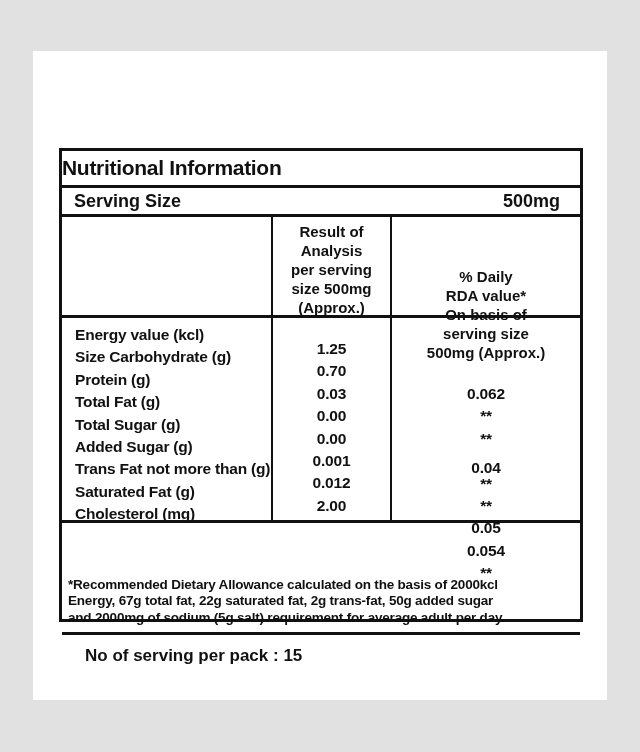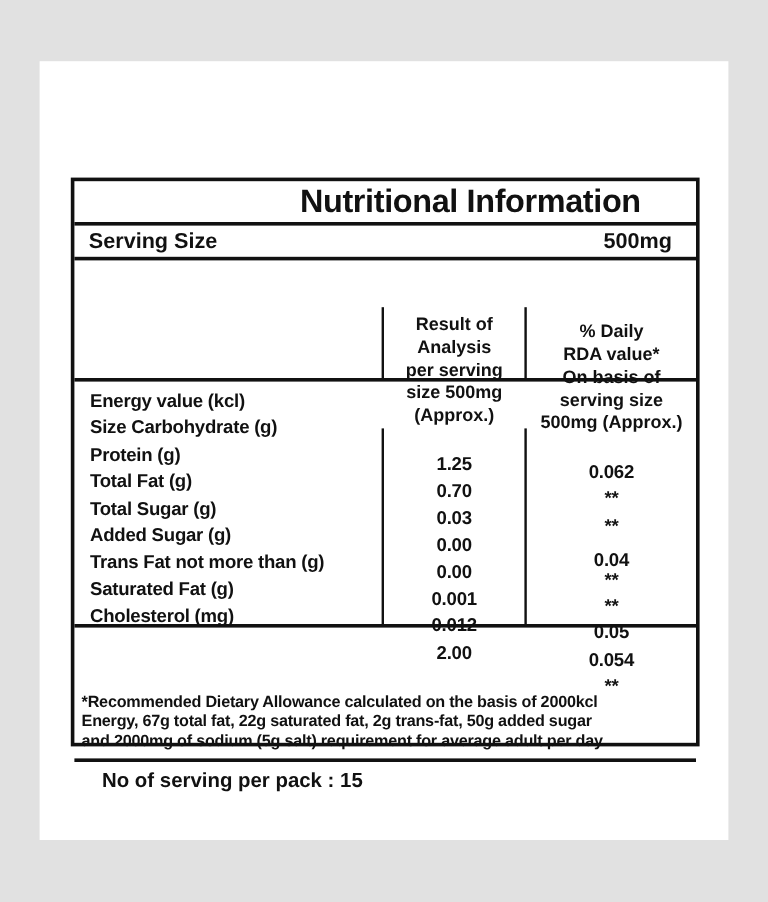--- a/index.html
+++ b/index.html
@@ -19,23 +19,23 @@
   }
   .ntable {
     position:absolute; left:26px; top:97px;
     width:524px; height:474px;
     border:3px solid #111;
     background:#fff;
   }
   .title-row {
     height:37px;
     border-bottom:3px solid #111;
-    text-align:right;
+    text-align:left;
     padding-right:46px;
-    font-size:27px;
+    font-size:21px;
     letter-spacing:-0.3px;
     line-height:34px;
     white-space:nowrap;
   }
   .serving-row {
     height:29px;
     border-bottom:3px solid #111;
     display:flex;
     justify-content:space-between;
     align-items:center;
@@ -45,27 +45,26 @@
   .header-row {
     height:101px;
     border-bottom:3px solid #111;
     display:flex;
   }
   .data-section {
     height:205px;
     border-bottom:3px solid #111;
     display:flex;
   }
-  .col-labels { width:256px; }
+  .col-labels { width:209px; }
   .col-analysis {
     width:121px;
     border-left:2px solid #111;
     border-right:2px solid #111;
     text-align:center;
-    margin-top:39px;
   }
   .col-rda { flex:1; text-align:center;margin-top:45px; }
   .header-row .col-labels { }
   .hdr-text {
     padding-top:5px;
     font-size:15px;
     line-height:19px;
     white-space:pre-line;
     text-align:center;
   }
@@ -86,21 +85,21 @@
   }
   .footnote-text {
     font-size:13.5px;
     line-height:16.4px;
     white-space:pre-line;
     letter-spacing:-0.2px;
   }
   .pack-row {
     height:31px;
     display:flex;
-    align-items:center;
+    align-items:flex-end;
     padding-left:23px;
     font-size:17px;
   }
 </style>
 </head>
 <body>
 
 <div class="card">
   <div class="ntable">
 

